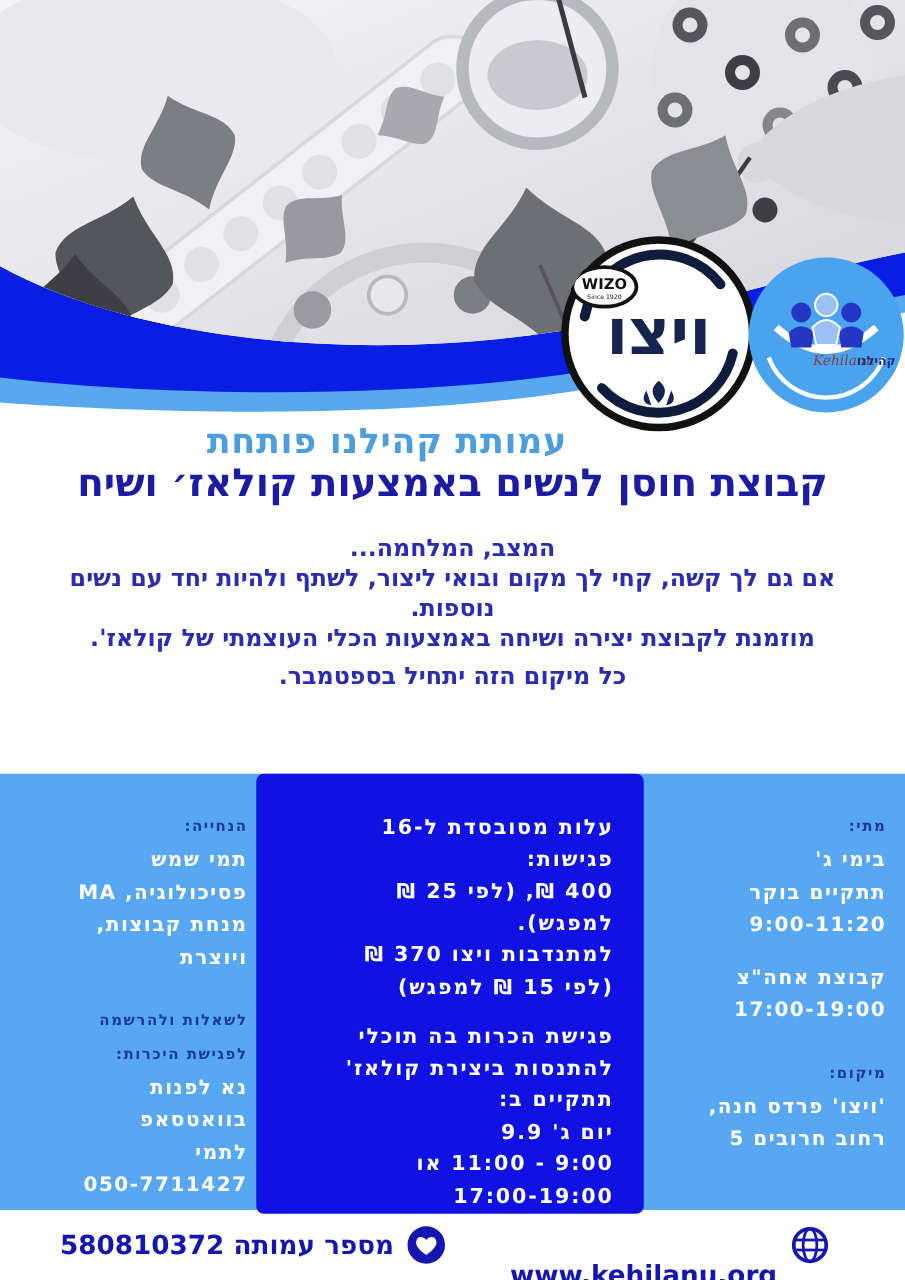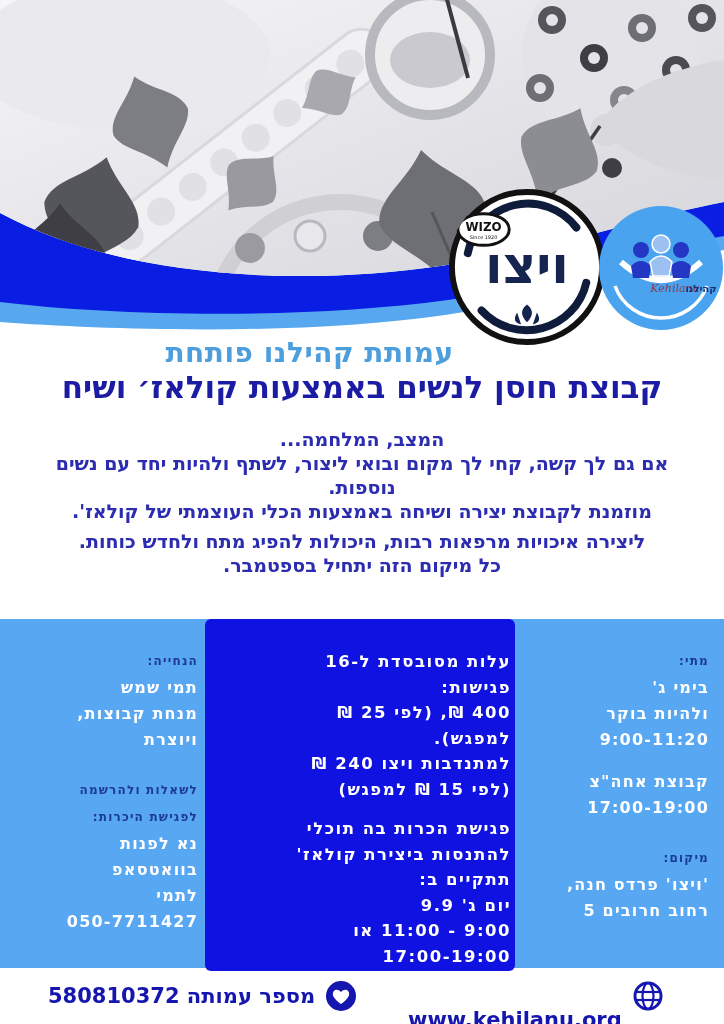--- a/index.html
+++ b/index.html
@@ -19,21 +19,21 @@
   .title{top:369px;left:0;width:724px;text-align:center;
     font-size:31px;font-weight:800;color:#1b1ca3;}
   
   .intro{left:30px;width:664px;text-align:center;color:#2b2cb0;
     font-size:19px;font-weight:700;line-height:24px;}
   .intro1{top:427px;}
   .intro2{top:529px;}
   
   .info-bg{top:619px;left:0;width:724px;height:349px;background:#57a7f3;}
   .panel{top:619px;left:205px;width:310px;height:352px;background:#0f12e0;border-radius:6px;
-    box-sizing:border-box;padding:30px 4px 0 12px;text-align:right;}
+    box-sizing:border-box;padding:30px 24px 0 12px;text-align:right;}
   .panel .line{color:#ffffff;font-size:16.5px;font-weight:700;line-height:25.5px;letter-spacing:1.5px;}
   .block-gap{height:14px;}
   .col{box-sizing:border-box;text-align:right;font-weight:700;letter-spacing:1.2px;}
   .col .hdr{color:#1d3b93;font-size:12px;line-height:27px;}
   .col .line{color:#ffffff;font-size:16px;line-height:26px;}
   .col-when{top:648px;left:517px;width:192px;padding-left:6px;}
   .col-guide{top:648px;left:12px;width:186px;}
   .gap-sm{height:16px;}
   .gap-md{height:24px;}
   
@@ -173,60 +173,60 @@
   <div class="abs title">קבוצת חוסן לנשים באמצעות קולאז׳ ושיח</div>
 
   <div class="abs intro intro1">
     <div>המצב, המלחמה...</div>
     <div>אם גם לך קשה, קחי לך מקום ובואי ליצור, לשתף ולהיות יחד עם נשים</div>
     <div>נוספות.</div>
     <div>מוזמנת לקבוצת יצירה ושיחה באמצעות הכלי העוצמתי של קולאז'.</div>
   </div>
 
   <div class="abs intro intro2">
-    <div>ליצירה איכויות מרפאות רבות, היכולות להפיג מתח ולחדש כוחות.</div>
     <div>כל מיקום הזה יתחיל בספטמבר.</div>
   </div>
 
   <div class="abs info-bg"></div>
 
   <div class="abs col col-guide">
     <div class="hdr">הנחייה:</div>
     <div class="line">תמי שמש</div>
+    <div class="line">פסיכולוגיה, MA</div>
     <div class="line">מנחת קבוצות,</div>
     <div class="line">ויוצרת</div>
     <div class="gap-md"></div>
     <div class="hdr">לשאלות ולהרשמה</div>
     <div class="hdr">לפגישת היכרות:</div>
     <div class="line">נא לפנות</div>
     <div class="line">בוואטסאפ</div>
     <div class="line">לתמי</div>
     <div class="line">050-7711427</div>
   </div>
 
   <div class="abs panel">
     <div class="line">עלות מסובסדת ל-16</div>
     <div class="line">פגישות:</div>
     <div class="line">400 ₪, (לפי 25 ₪</div>
     <div class="line">למפגש).</div>
-    <div class="line">למתנדבות ויצו 240 ₪</div>
+    <div class="line">למתנדבות ויצו 370 ₪</div>
     <div class="line">(לפי 15 ₪ למפגש)</div>
     <div class="block-gap"></div>
     <div class="line">פגישת הכרות בה תוכלי</div>
     <div class="line">להתנסות ביצירת קולאז'</div>
     <div class="line">תתקיים ב:</div>
     <div class="line">יום ג' 9.9</div>
     <div class="line">9:00 - 11:00 או</div>
     <div class="line">17:00-19:00</div>
   </div>
 
   <div class="abs col col-when">
     <div class="hdr">מתי:</div>
     <div class="line">בימי ג'</div>
-    <div class="line">ולהיות בוקר</div>
+    <div class="line">תתקיים בוקר</div>
     <div class="line">9:00-11:20</div>
     <div class="gap-sm"></div>
     <div class="line">קבוצת אחה"צ</div>
     <div class="line">17:00-19:00</div>
     <div class="gap-md"></div>
     <div class="hdr">מיקום:</div>
     <div class="line">'ויצו' פרדס חנה,</div>
     <div class="line">רחוב חרובים 5</div>
   </div>
 

